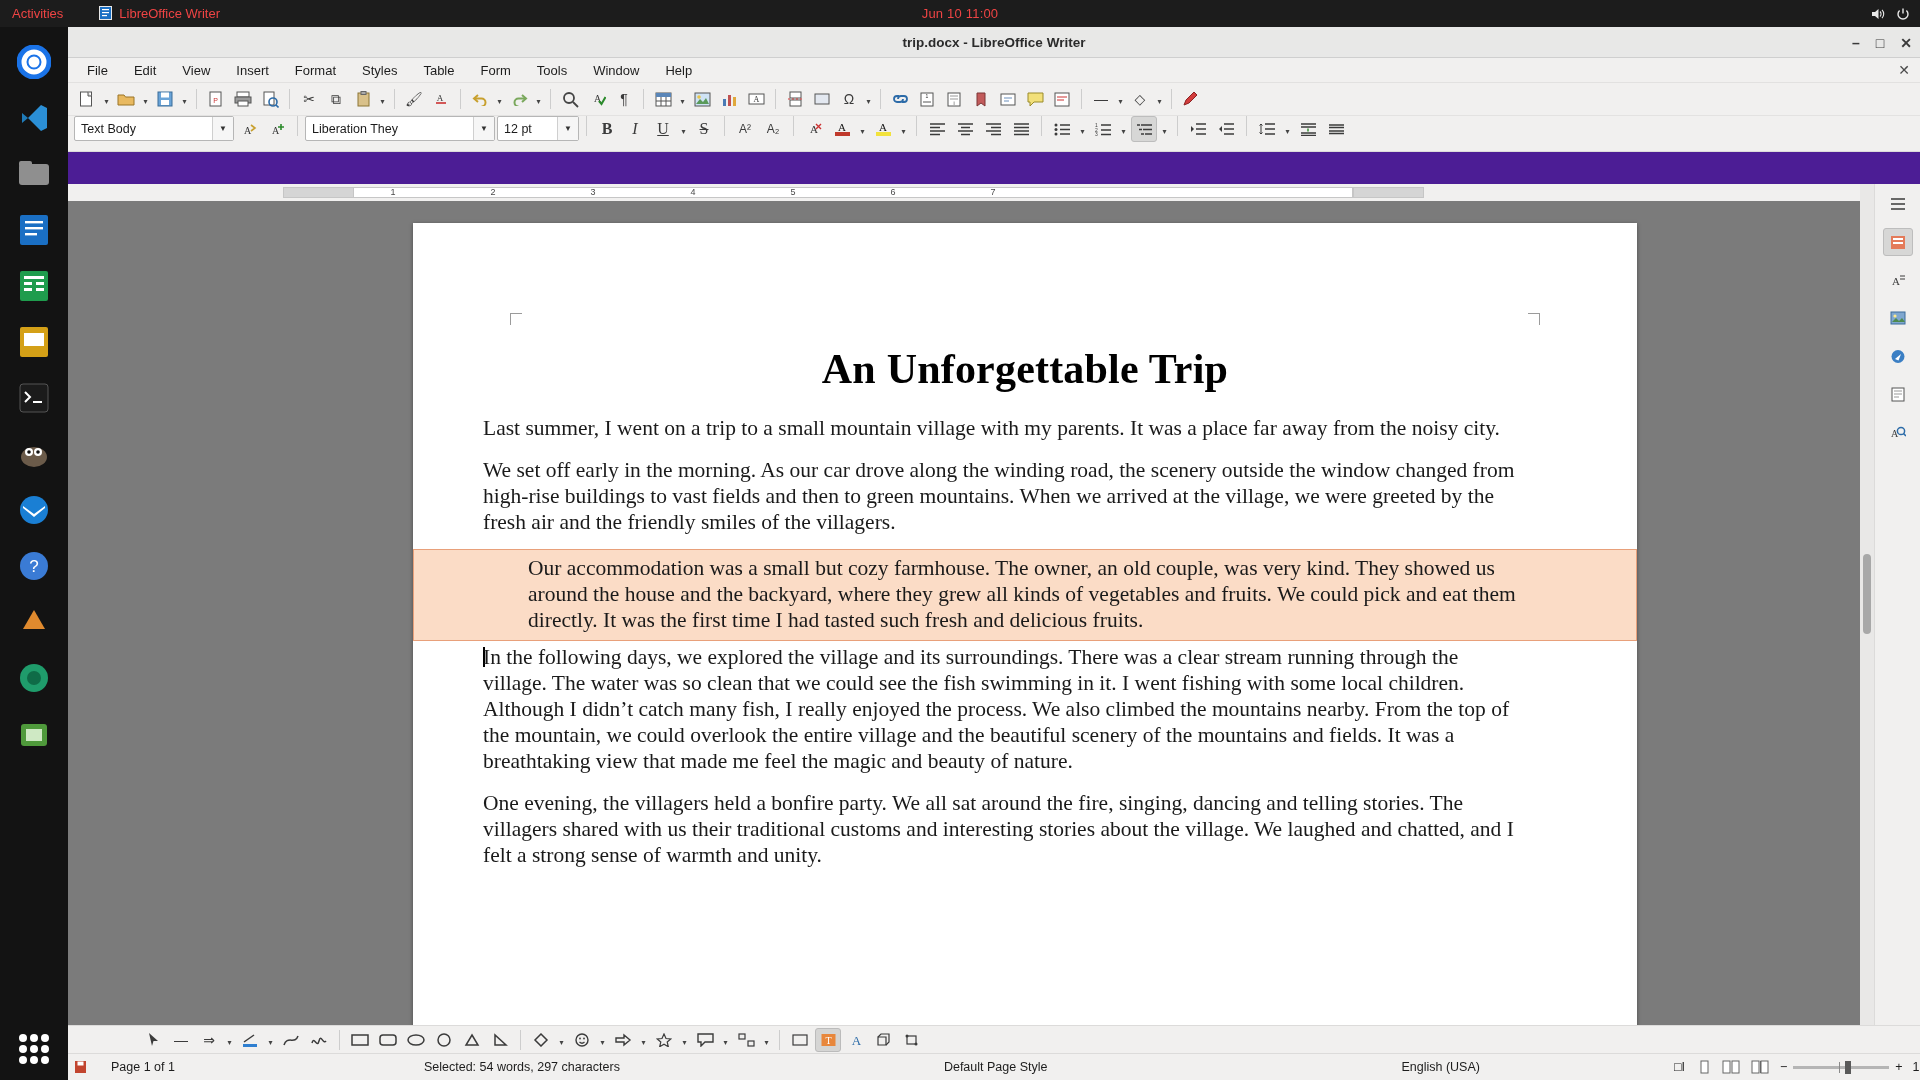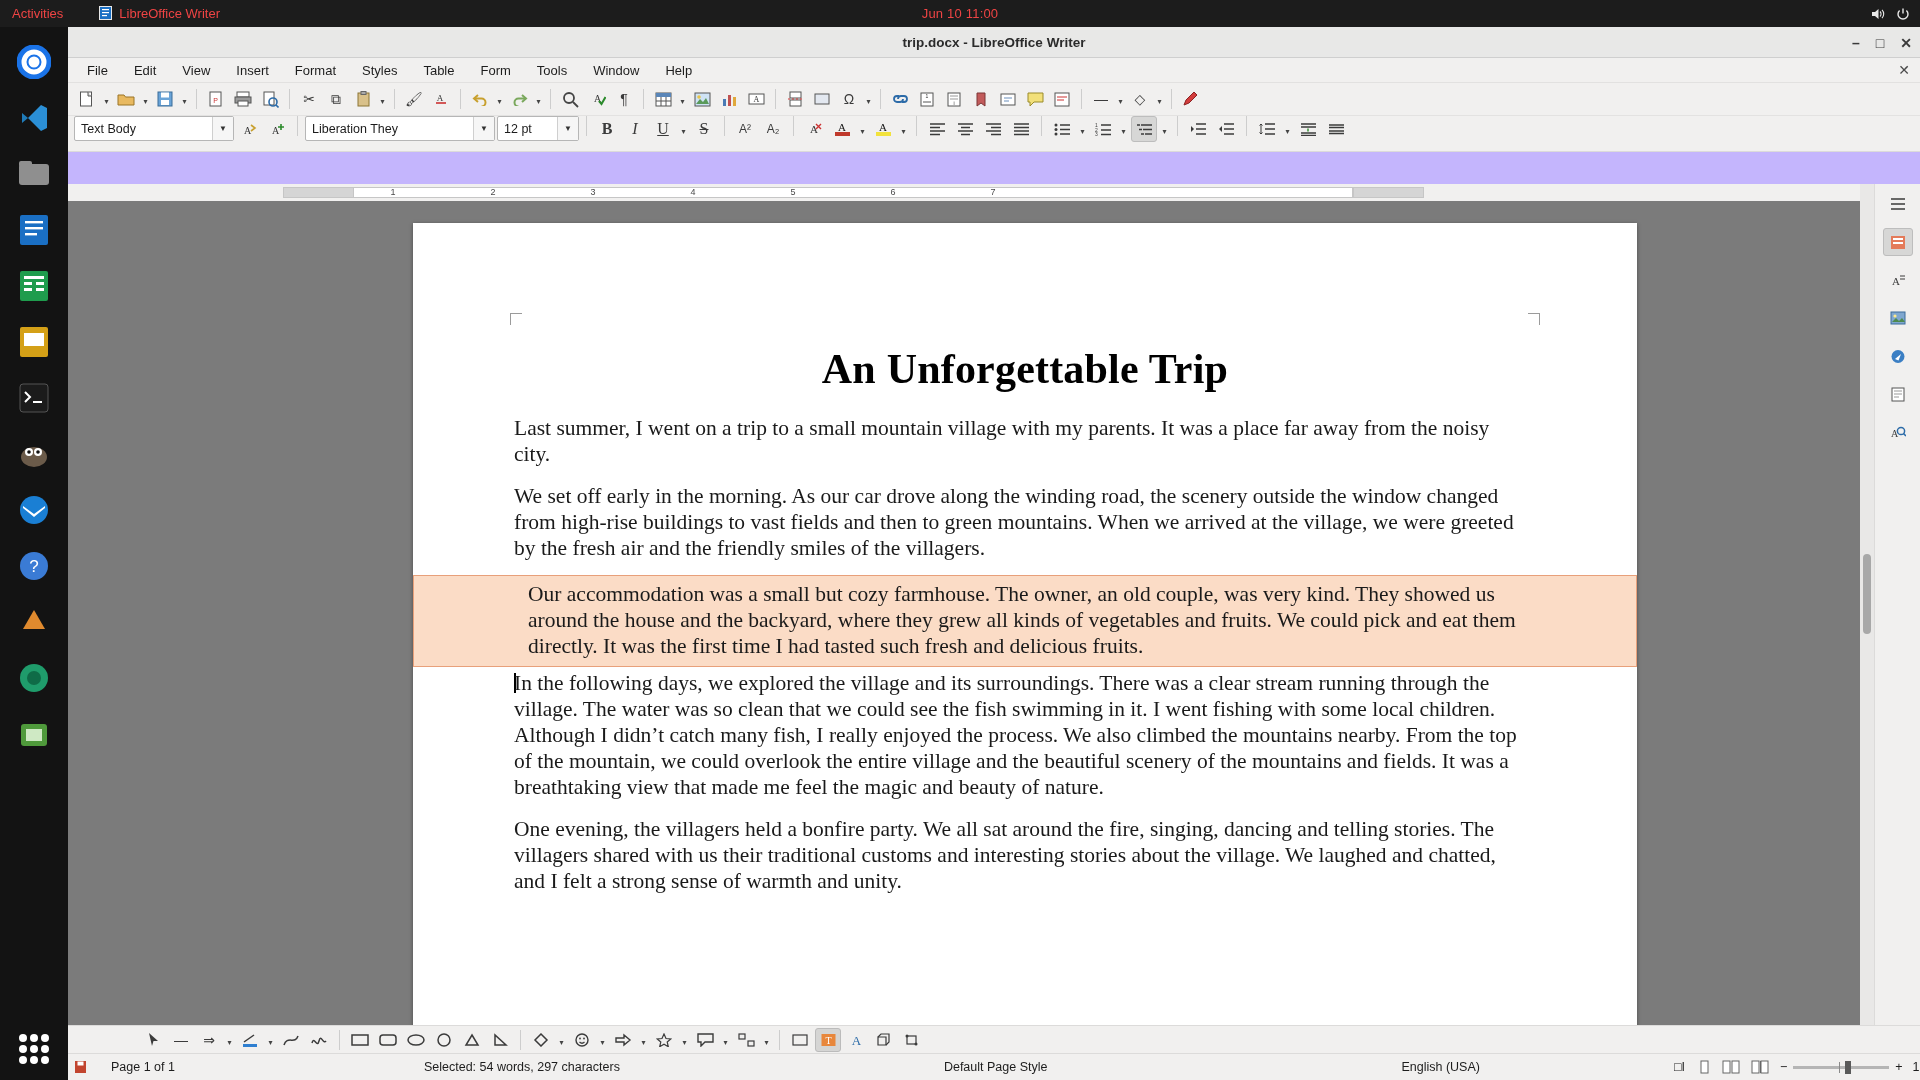--- a/index.html
+++ b/index.html
@@ -31,21 +31,21 @@
     position: absolute; top: 27px; left: 0; width: 68px; height: 1053px;
     background: #131313;
     display: flex; flex-direction: column; align-items: center; padding-top: 14px; gap: 14px;
   }
   .dock-icon { width: 42px; height: 42px; border-radius: 9px; display: flex; align-items: center; justify-content: center; }
   .dock-bottom { position: absolute; bottom: 16px; left: 0; width: 68px; display: flex; justify-content: center; }
   .grid-dots { width: 30px; height: 30px; display: grid; grid-template-columns: repeat(3,1fr); grid-template-rows: repeat(3,1fr); gap: 3px; }
   .grid-dots i { display: block; background: #fff; border-radius: 50%; }
 
   
-  .window { position: absolute; top: 27px; left: 68px; width: 1852px; height: 1053px; background: #c4b5fd; border-radius: 6px; }
+  .window { position: absolute; top: 27px; left: 68px; width: 1852px; height: 1053px; background: #4c1d95; border-radius: 6px; }
   .titlebar {
     height: 31px; background: #e8e8e7; border-bottom: 1px solid #cfcfcf;
     display: flex; align-items: center; justify-content: center; position: relative;
     font-size: 13.5px; font-weight: bold; color: #2b2b2b;
   }
   .win-btns { position: absolute; right: 8px; top: 0; height: 31px; display: flex; align-items: center; gap: 16px; color: #3a3a3a; font-size: 14px; }
 
   
   .menubar {
     height: 25px; background: #f1f0ef; display: flex; align-items: center;
@@ -97,21 +97,21 @@
   }
   .corner { position: absolute; width: 12px; height: 12px; }
   .corner.tl { top: 90px; left: 97px; border-left: 1px solid #9b9b9b; border-top: 1px solid #9b9b9b; }
   .corner.tr { top: 90px; right: 97px; border-right: 1px solid #9b9b9b; border-top: 1px solid #9b9b9b; }
 
   .doc-title {
     margin: 0; padding-top: 122px; text-align: center;
     font-size: 42px; font-weight: bold; color: #000; letter-spacing: .2px;
   }
   .para {
-    margin: 0 0 0 0; padding: 0 115px 0 101px; font-size: 21.5px; line-height: 1.21; color: #1a1a1a;
+    margin: 0 0 0 0; padding: 0 115px 0 70px; font-size: 21.5px; line-height: 1.21; color: #1a1a1a;
     text-align: left;
   }
   .p-gap { height: 16px; }
   .para.highlight {
     background: #fbdcc6; border: 1px solid #e8a07a; color: #1a1a1a;
     padding: 5px 115px 7px 114px; margin: 0 0 0 0;
   }
   .cursor-bar { display: inline-block; width: 1.5px; height: 20px; background: #000; vertical-align: -3px; margin-right: -1.5px; }
 
   

